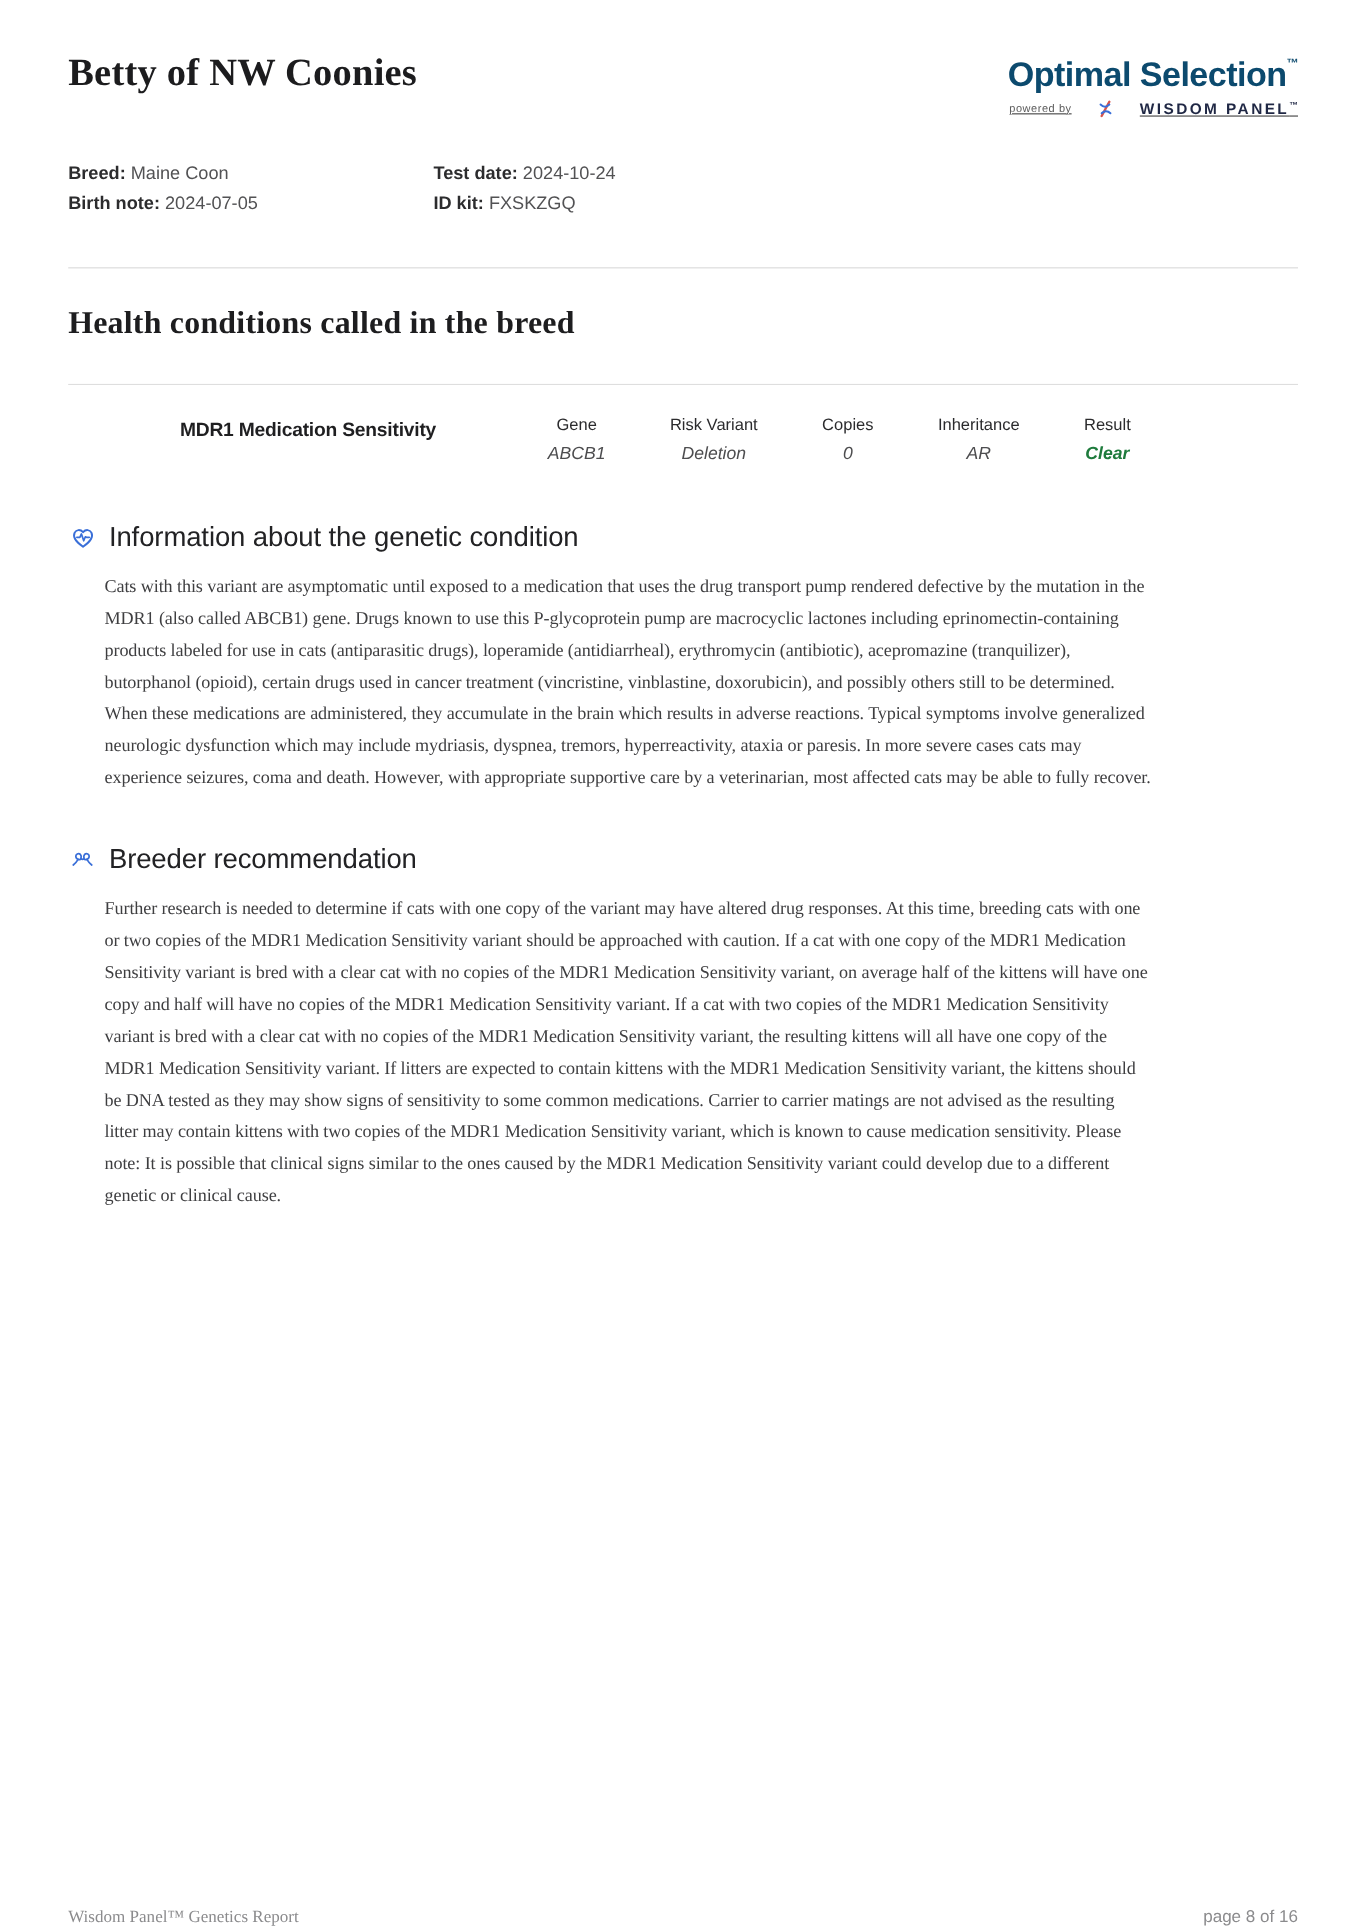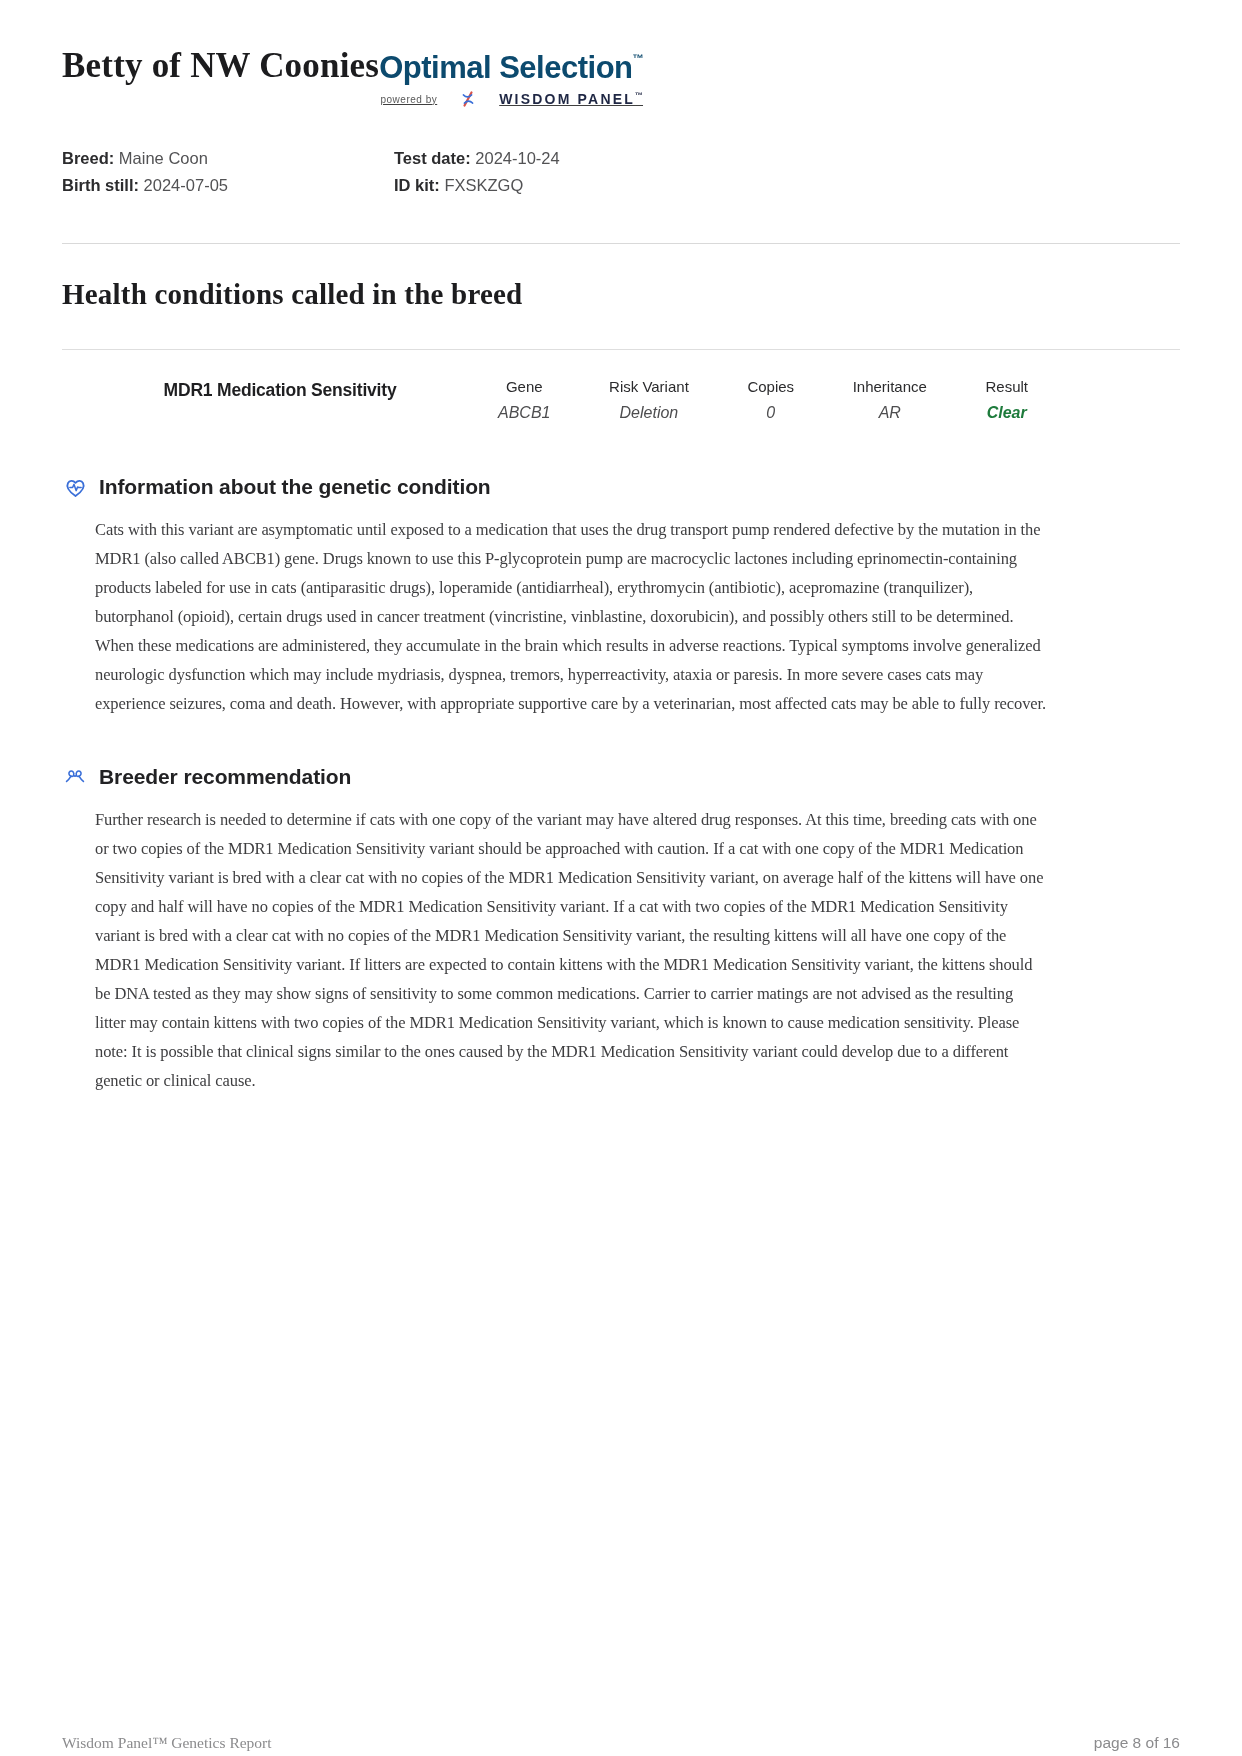--- a/index.html
+++ b/index.html
@@ -10,21 +10,21 @@
     height: 1756px;
     margin: 0 auto;
     background: #ffffff;
     font-family: "Liberation Sans", "DejaVu Sans", sans-serif;
     color: #3f3f3f;
     overflow: hidden;
   }
   .inner { padding: 0 62px; }
 
   
-  .header { padding-top: 46px; display: flex; align-items: flex-start; }
+  .header { padding-top: 46px; display: flex; justify-content: space-between; align-items: flex-start; }
   .pet-title {
     font-family: "Liberation Serif", "DejaVu Serif", serif;
     font-weight: 600;
     font-size: 35px;
     letter-spacing: 0.2px;
     color: #1c1c1e;
     line-height: 1.15;
   }
   .logo-block { text-align: right; padding-top: 6px; }
   .logo-main {
@@ -63,21 +63,21 @@
   .cond-cols { display: flex; justify-content: space-between; width: 530px; margin-right: 152px; }
   .cond-col { display: flex; flex-direction: column; align-items: center; gap: 9px; }
   .cond-col-header { font-size: 15px; color: #2b2b2d; }
   .cond-col-value { font-size: 16px; color: #4d4d4f; font-style: italic; }
   .cond-col-value.result { font-weight: bold; }
 
   
   .block-section { margin-top: 52px; }
   .block-head { display: flex; align-items: center; gap: 11px; }
   .block-head .icon-wrap { width: 26px; height: 26px; display: flex; align-items: center; justify-content: center; }
-  .block-title { font-size: 21px; font-weight: bold; color: #222224; letter-spacing: -0.1px; }
+  .block-title { font-size: 25px; font-weight: normal; color: #222224; letter-spacing: -0.1px; }
   .para {
     margin-top: 15px;
     margin-left: 33px;
     max-width: 952px;
     font-size: 16.5px;
     line-height: 29px;
     color: #3e3e40;
     letter-spacing: -0.1px;
     font-family: Liberation Serif, serif;
   }
@@ -124,21 +124,21 @@
       </div>
     </div>
 
     <div class="meta">
       <div class="meta-col1">
         <div>
           <span class="meta-label">Breed:</span>
           <span class="meta-value">Maine Coon</span>
         </div>
         <div>
-          <span class="meta-label">Birth still:</span>
+          <span class="meta-label">Birth note:</span>
           <span class="meta-value">2024-07-05</span>
         </div>
       </div>
       <div class="meta-col2">
         <div>
           <span class="meta-label">Test date:</span>
           <span class="meta-value">2024-10-24</span>
         </div>
         <div>
           <span class="meta-label">ID kit:</span>

